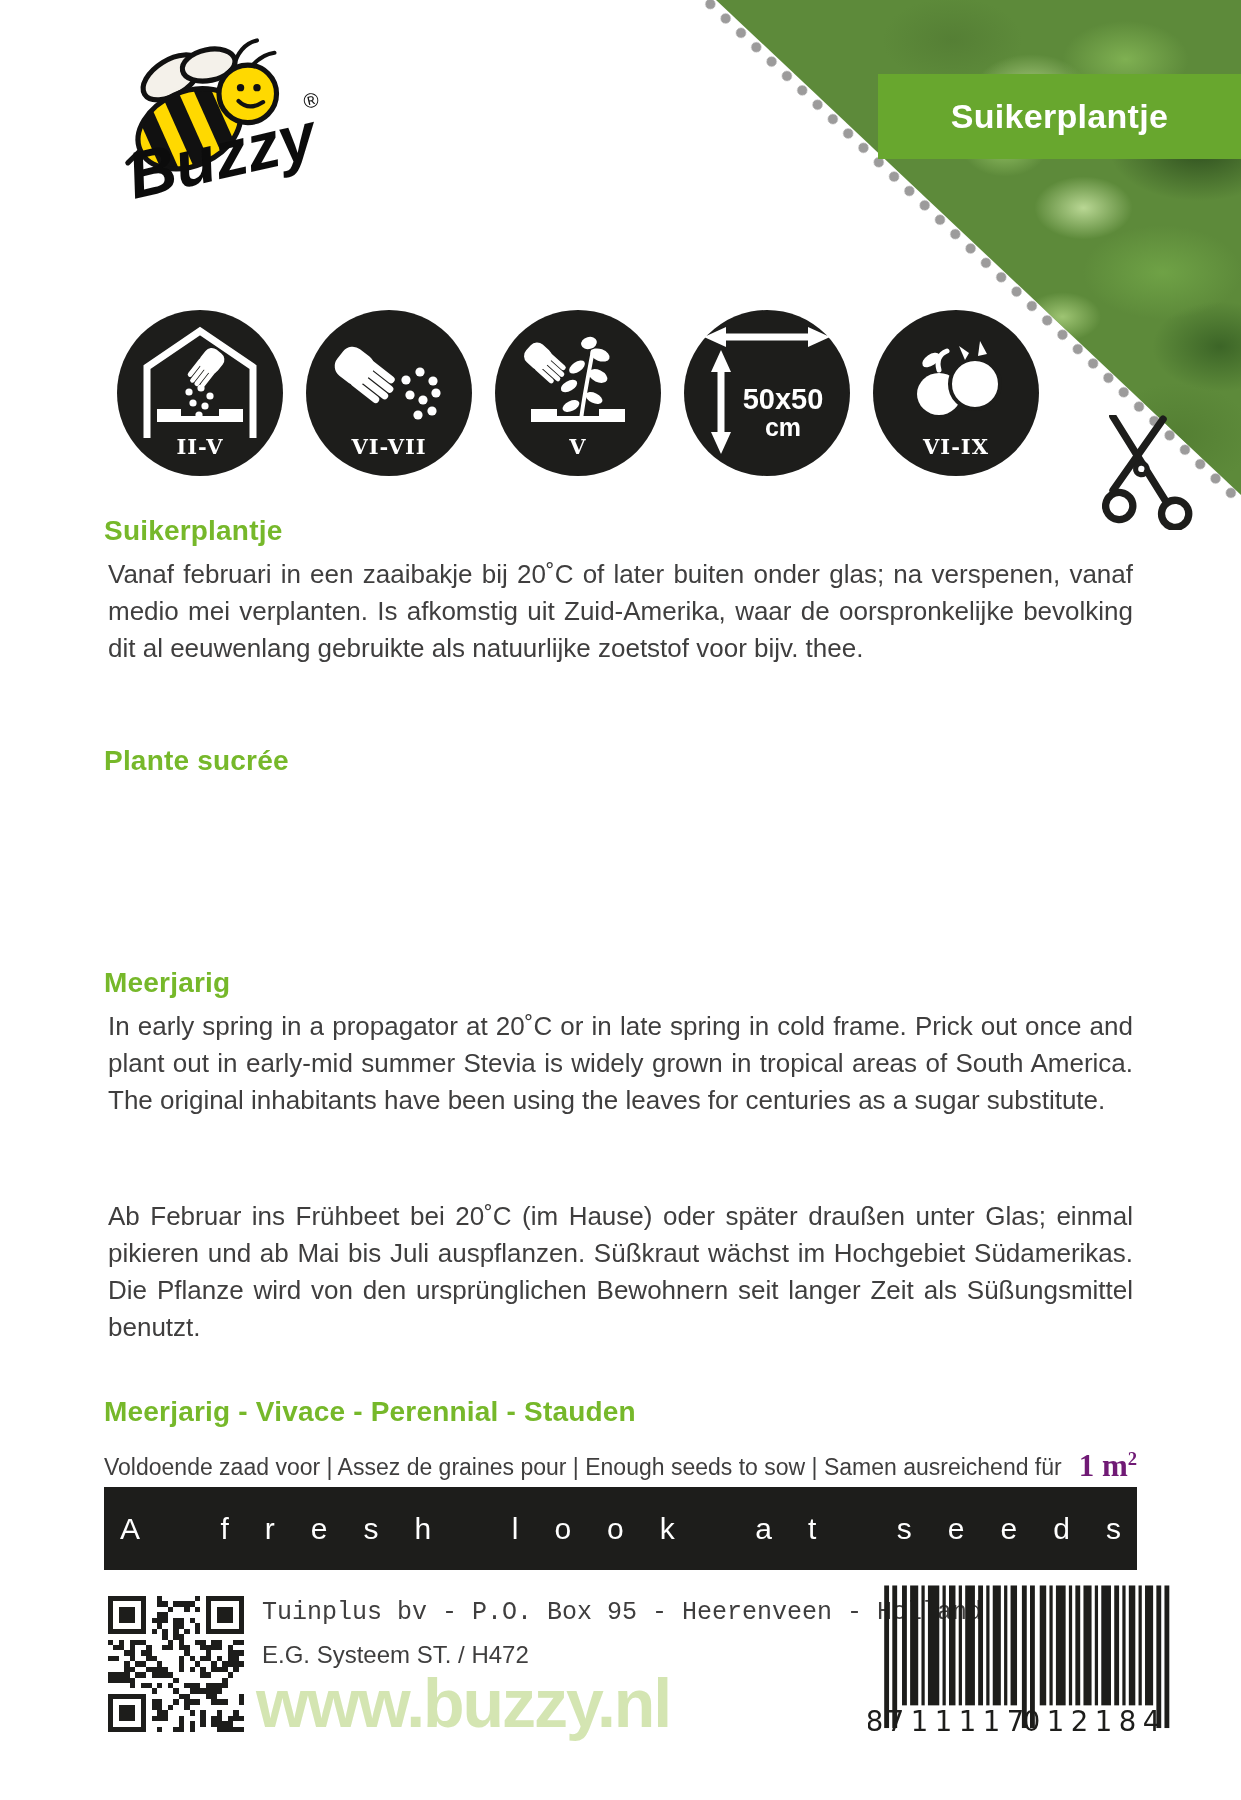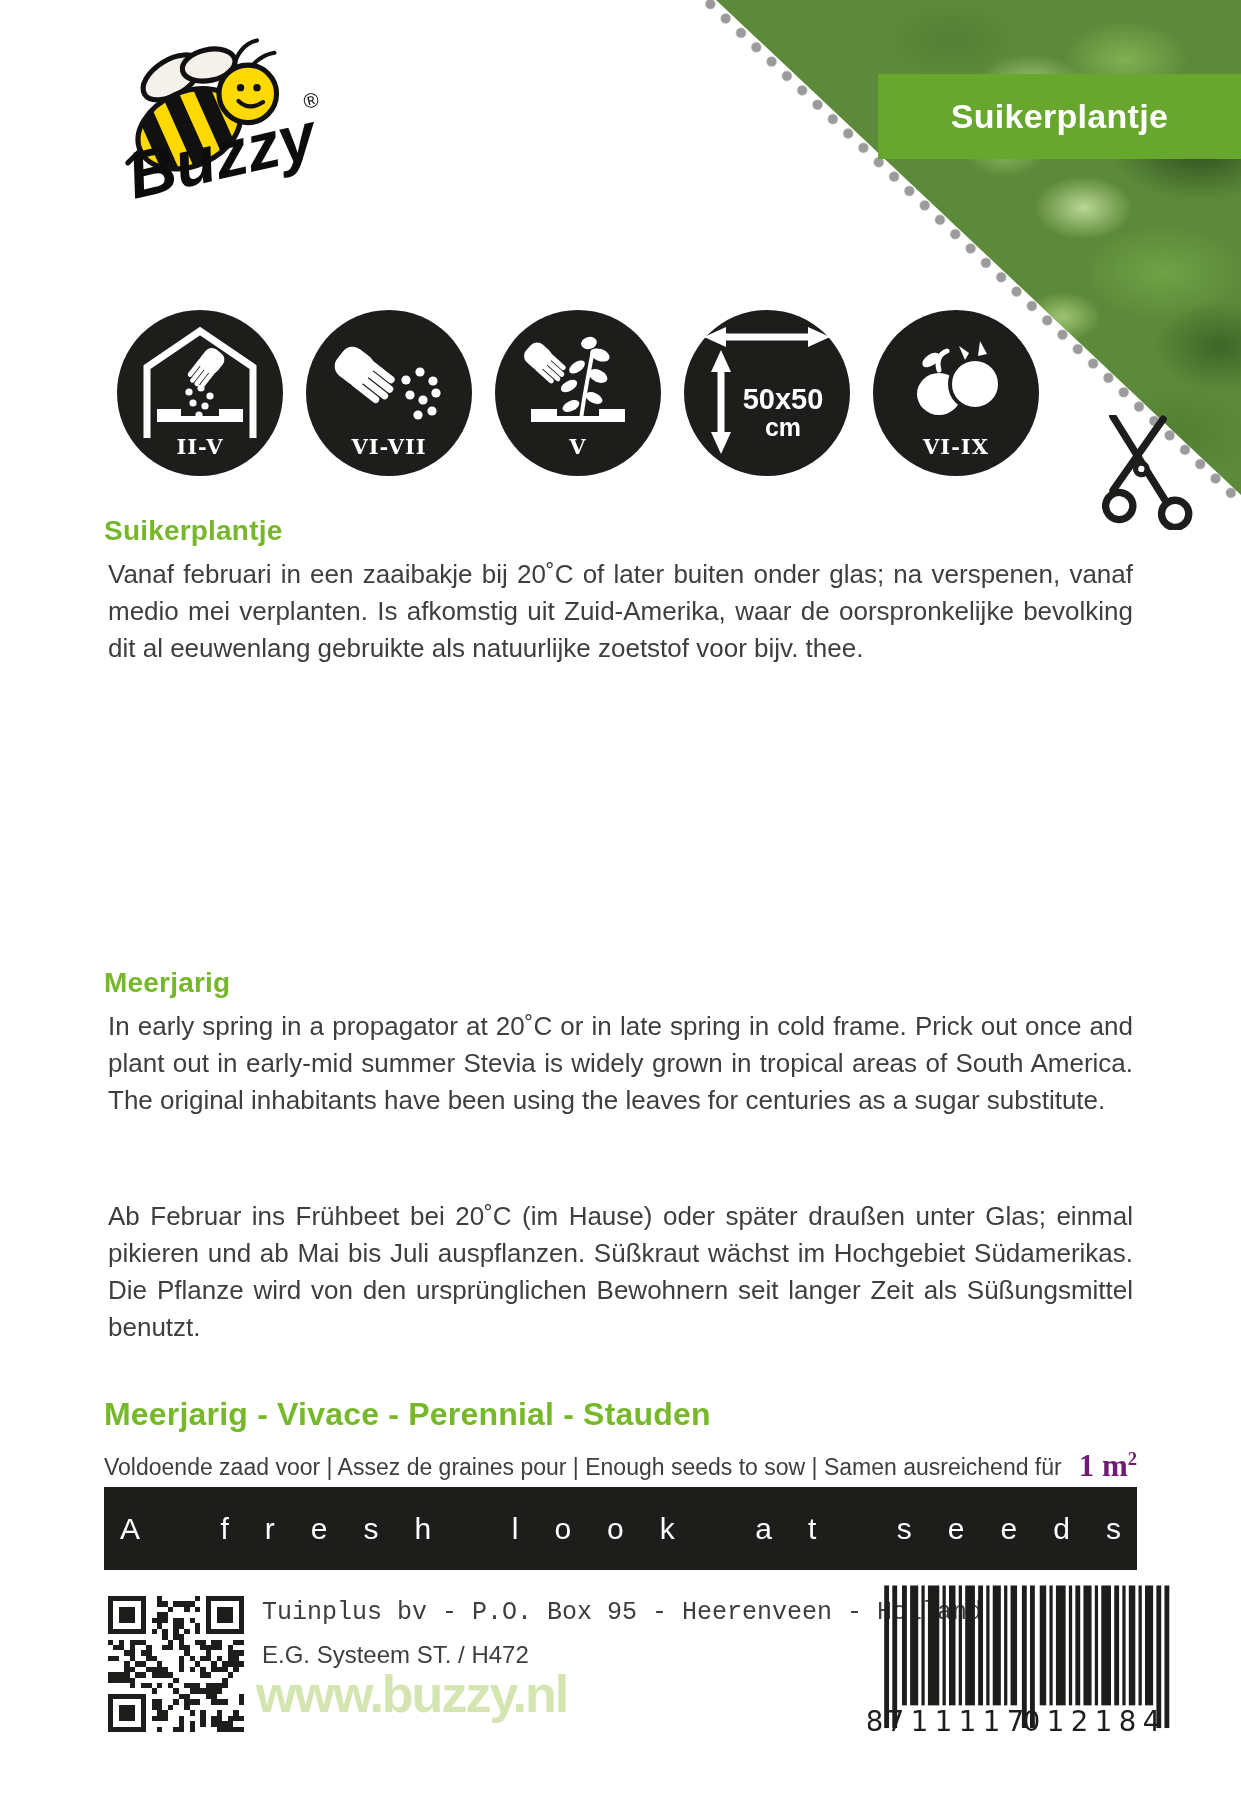--- a/index.html
+++ b/index.html
@@ -44,40 +44,40 @@
   .scissors{position:absolute;left:1085px;top:415px;width:118px;height:115px;z-index:3;}
 
   
   .sec{position:absolute;left:104px;width:1033px;}
   .sec h2{margin:0 0 8px 0;font-size:28px;line-height:34px;color:#76b82a;
           font-weight:bold;letter-spacing:.2px;}
   .sec p{margin:4px;font-size:26px;line-height:37px;color:#3f3e3e;
          text-align:justify;text-align-last:left;}
   .sec-nl{top:514px}.sec-fr{top:744px}.sec-en{top:966px}.sec-de{top:1194px}
 
-  .perennial{position:absolute;left:104px;top:1396px;font-size:32px;font-weight:bold;
+  .perennial{position:absolute;left:104px;top:1396px;font-size:28px;font-weight:bold;
              color:#76b82a;letter-spacing:.2px;}
 
   .seedsline{position:absolute;left:104px;top:1448px;width:1033px;display:flex;
              justify-content:space-between;align-items:flex-end;}
   .seedsline .txt{font-size:23px;color:#3f3e3e;white-space:nowrap;padding-bottom:3px;text-align:right;}
   .seedsline .qty{font-size:31px;font-weight:bold;color:#701a75;white-space:nowrap;font-family:Liberation Serif, serif;}
   .seedsline .qty sup{font-size:60%;}
 
   
   .tagbar{position:absolute;left:104px;top:1487px;width:1033px;height:83px;background:#1d1d1b;
           display:flex;align-items:center;padding:0 16px;box-sizing:border-box;}
   .tagline{flex:1;display:flex;justify-content:space-between;color:#fff;font-size:30px;
            font-weight:400;line-height:1;}
 
   
   .qr{position:absolute;left:108px;top:1596px;width:136px;height:136px;}
   .addr1{position:absolute;left:262px;top:1598px;font-size:25px;color:#3f3e3e;font-family:Liberation Mono, monospace;}
   .addr2{position:absolute;left:262px;top:1641px;font-size:24px;color:#3f3e3e;}
-  .site{position:absolute;left:256px;top:1664px;font-size:52px;font-weight:bold;
+  .site{position:absolute;left:256px;top:1664px;font-size:68px;font-weight:bold;
         color:#d4e5b2;letter-spacing:-2px;}
   .barcode{position:absolute;left:868px;top:1585px;width:324px;height:150px;}
 </style>
 </head>
 <body>
 
 <div class="page">
 
   <div class="photo-triangle"></div>
   <div class="cutline"></div>
@@ -229,20 +229,21 @@
       </g>
       <circle cx="52" cy="52" r="5.5" fill="#fff" stroke="#1d1d1b" stroke-width="5"></circle>
     </g>
   </svg>
 
   <div class="sec sec-nl">
     <h2>Suikerplantje</h2>
     <p>Vanaf februari in een zaaibakje bij 20˚C of later buiten onder glas; na verspenen, vanaf medio mei verplanten. Is afkomstig uit Zuid-Amerika, waar de oorspronkelijke bevolking dit al eeuwenlang gebruikte als natuurlijke zoetstof voor bijv. thee.</p>
   </div>
   <div class="sec sec-fr">
+    <h2>Plante sucrée</h2>
   </div>
   <div class="sec sec-en">
     <h2>Meerjarig</h2>
     <p>In early spring in a propagator at 20˚C or in late spring in cold frame. Prick out once and plant out in early-mid summer Stevia is widely grown in tropical areas of South America. The original inhabitants have been using the leaves for centuries as a sugar substitute.</p>
   </div>
   <div class="sec sec-de">
     <p>Ab Februar ins Frühbeet bei 20˚C (im Hause) oder später draußen unter Glas; einmal pikieren und ab Mai bis Juli auspflanzen. Süßkraut wächst im Hochgebiet Südamerikas. Die Pflanze wird von den ursprünglichen Bewohnern seit langer Zeit als Süßungsmittel benutzt.</p>
   </div>
 
   <div class="perennial">Meerjarig - Vivace - Perennial - Stauden</div>

